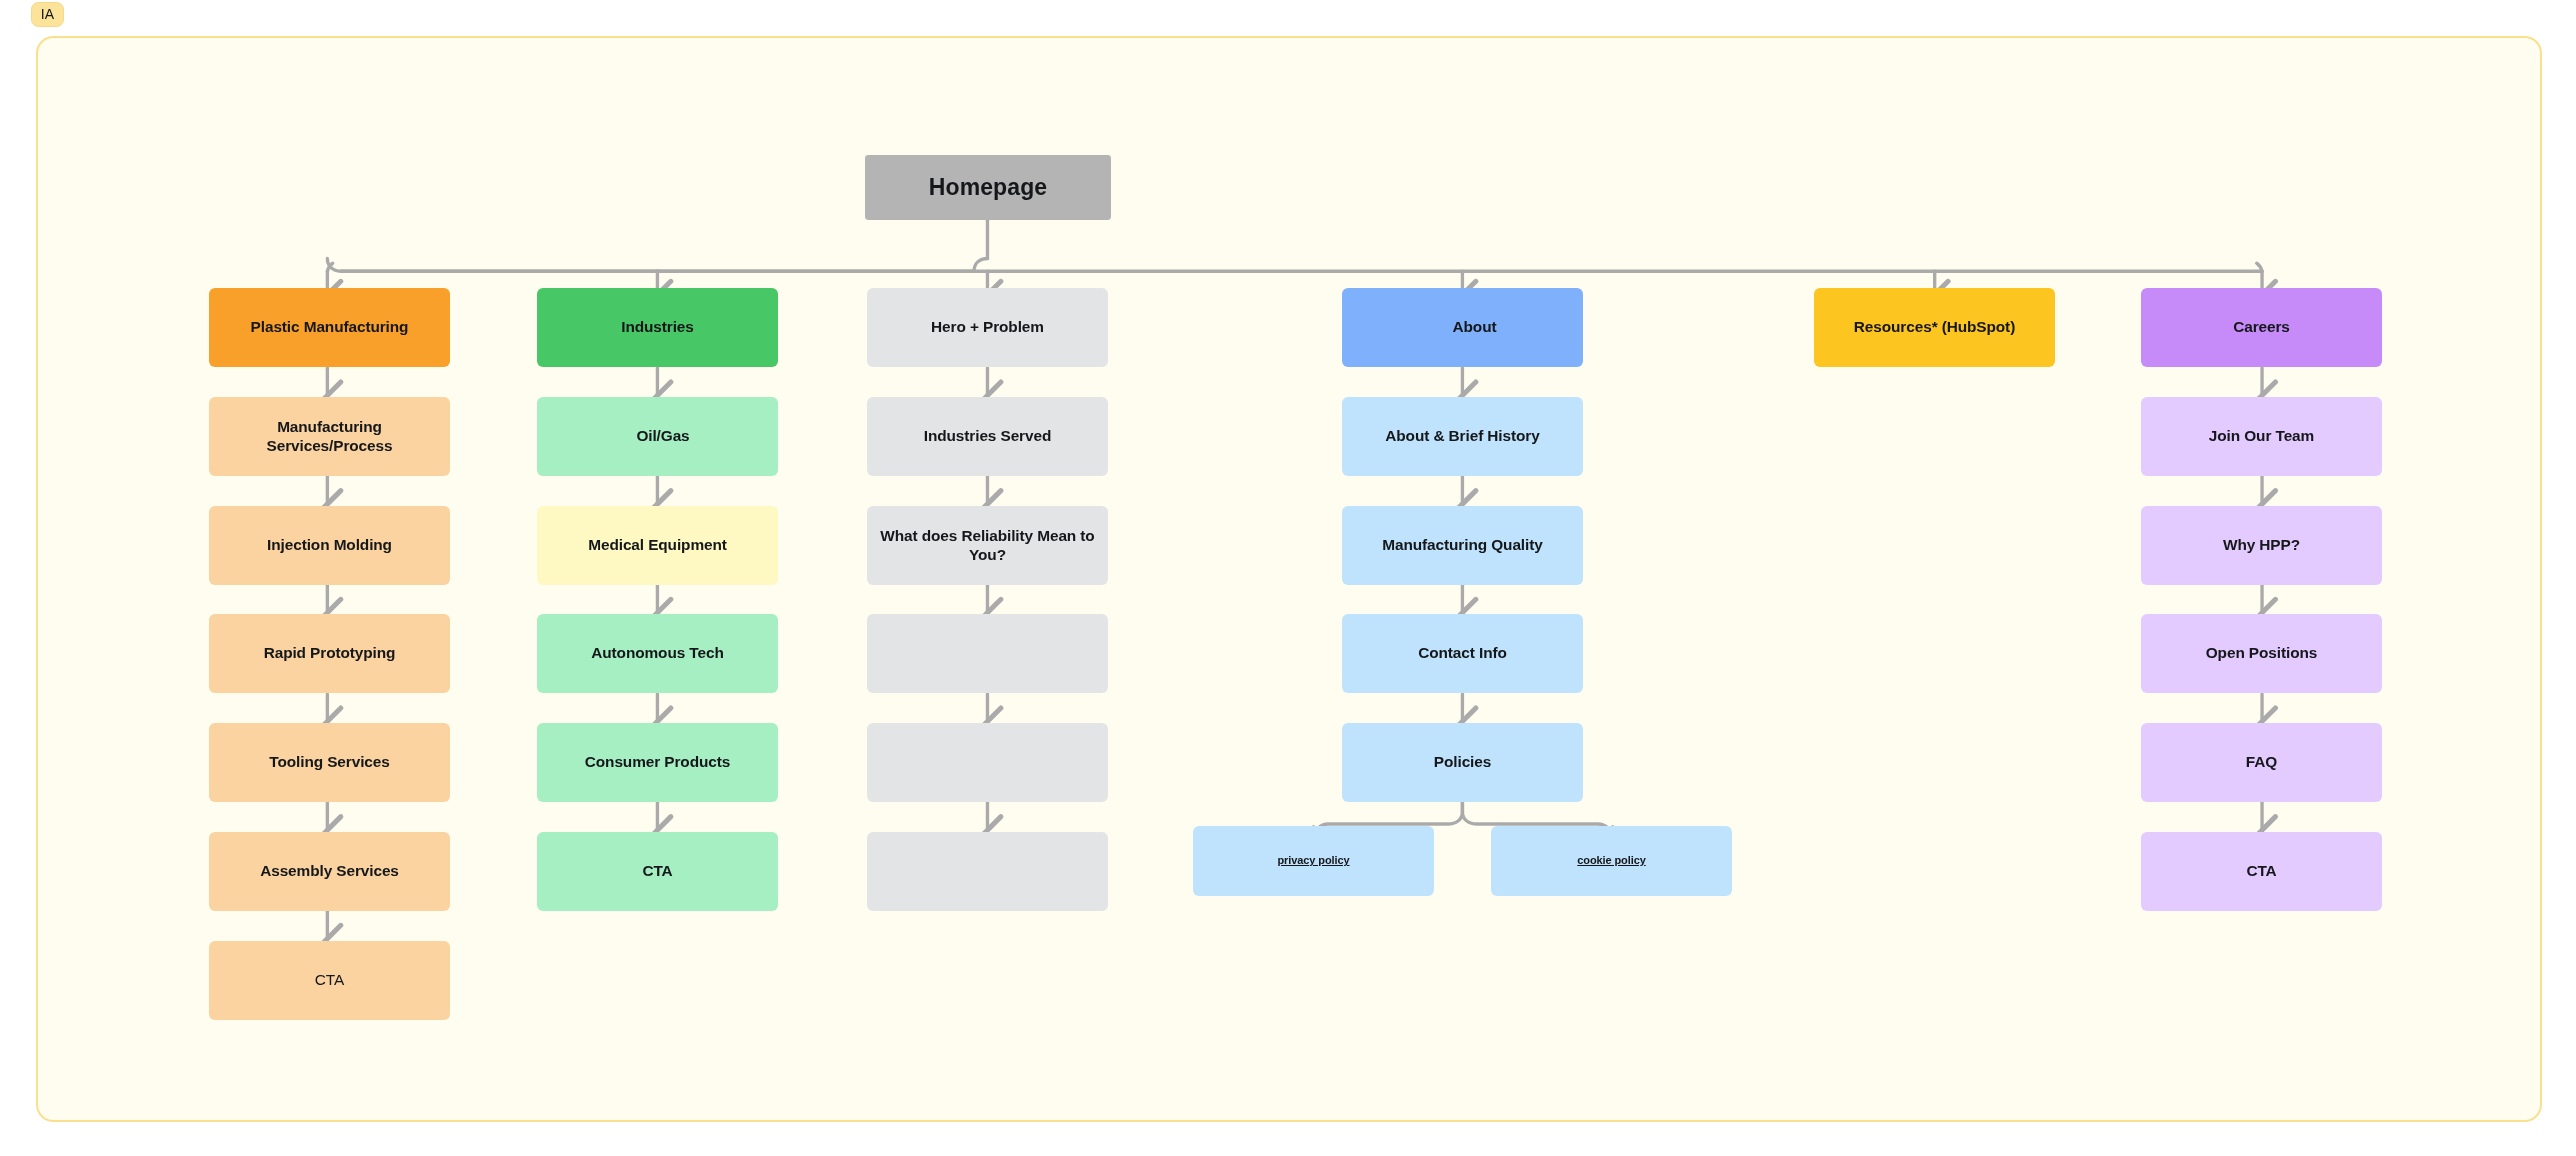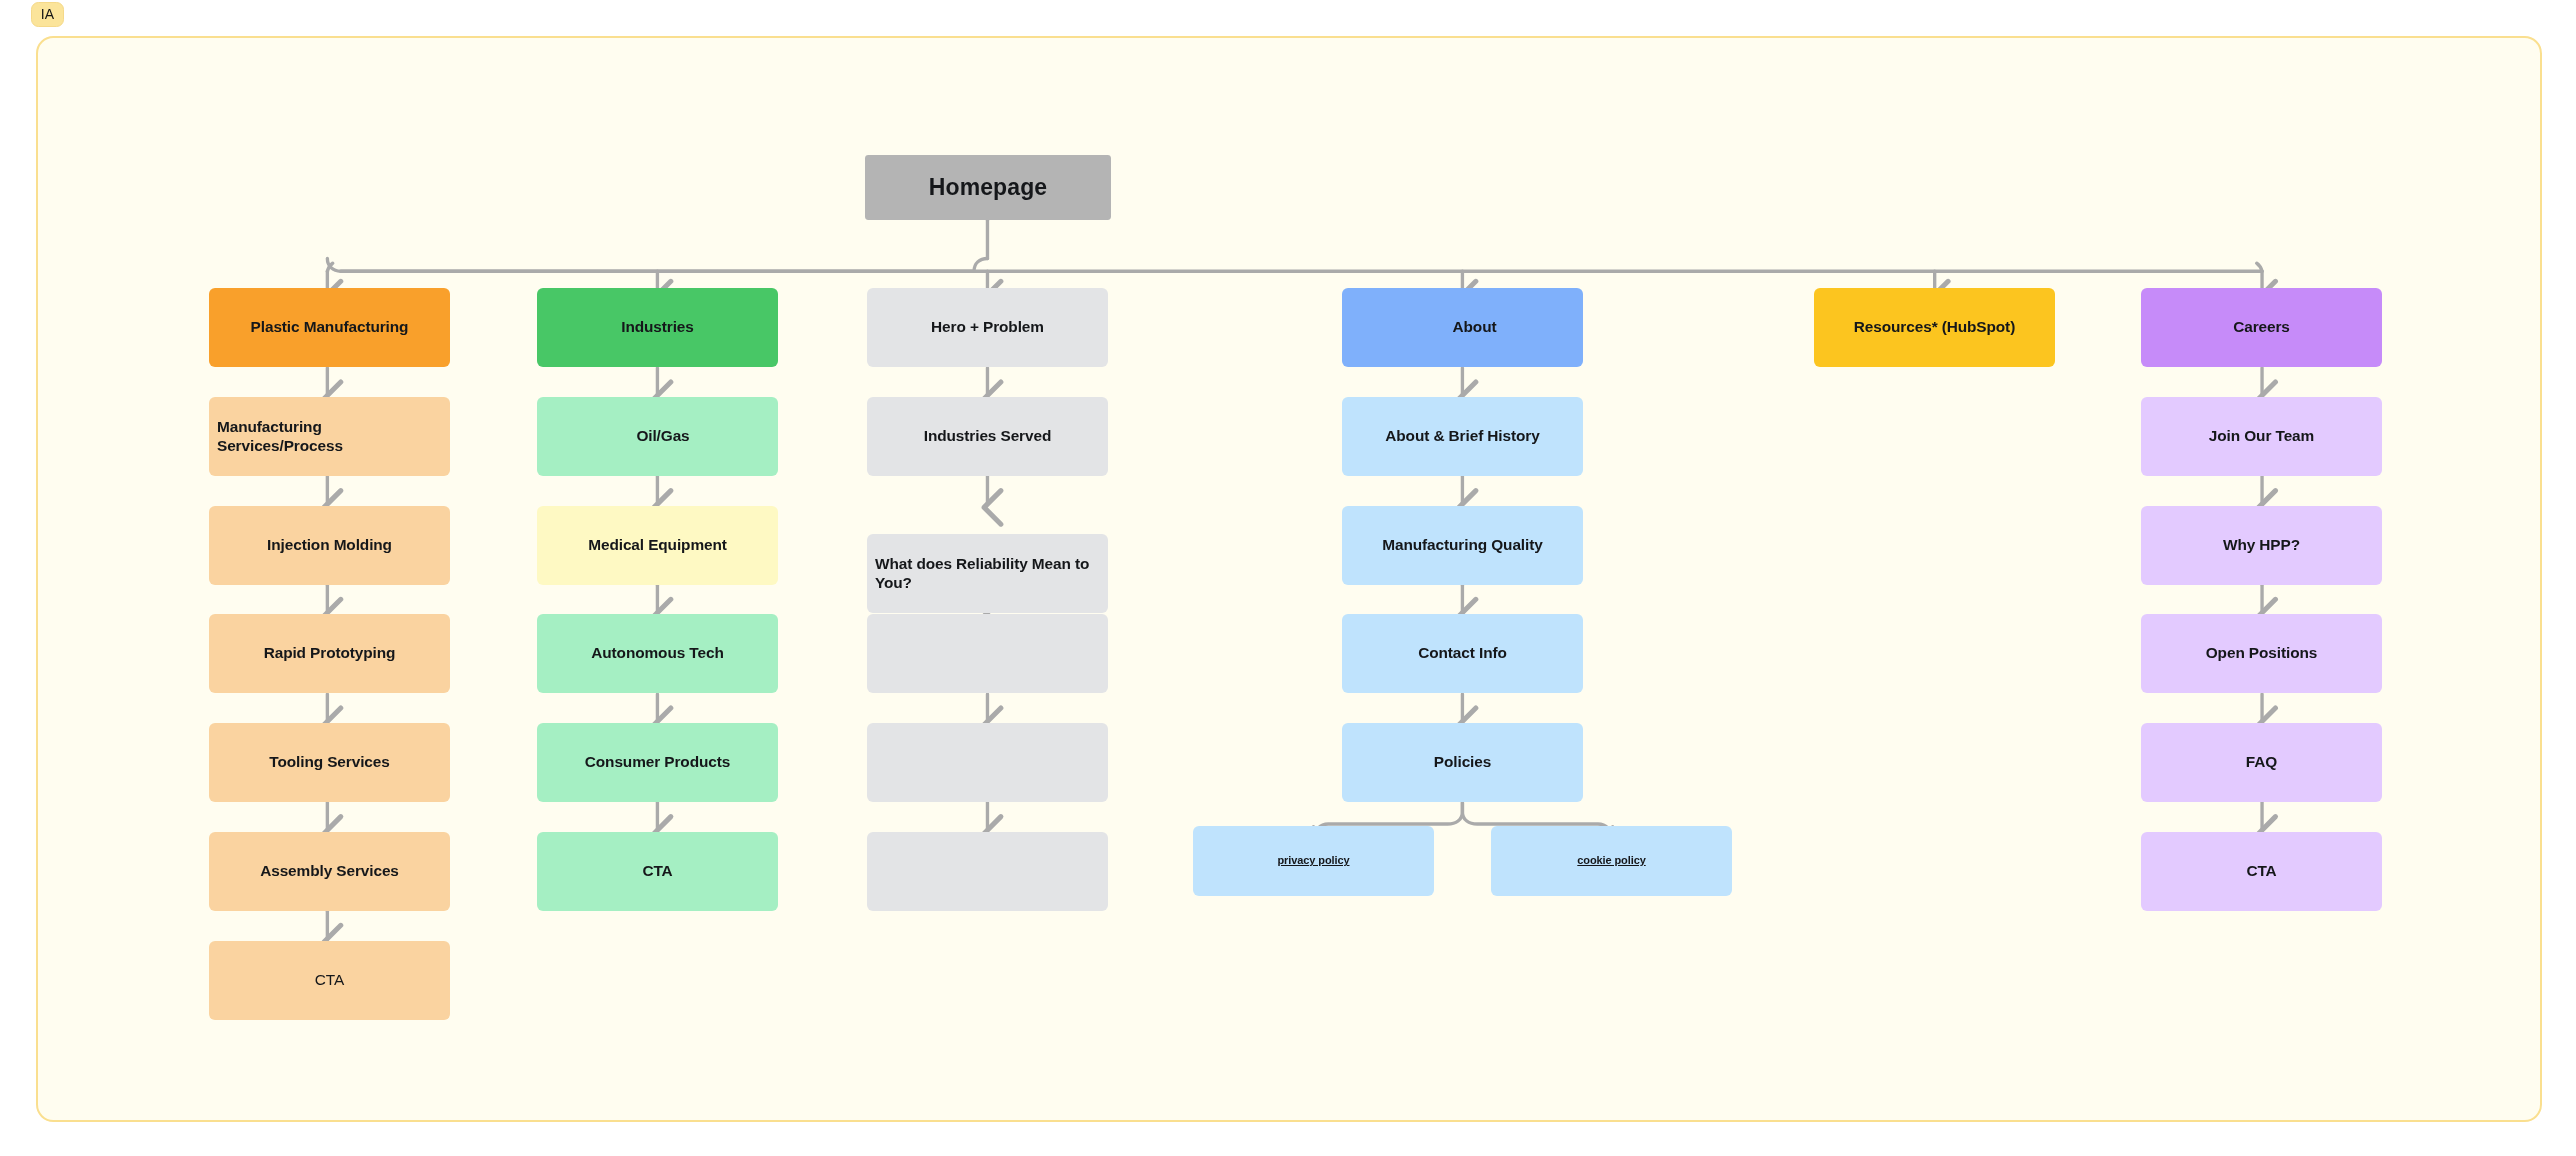--- a/index.html
+++ b/index.html
@@ -54,20 +54,21 @@
     width: 2576px; height: 1157px;
     pointer-events: none;
   }
 
   
   .node {
     position: absolute;
     display: flex;
     align-items: center;
     justify-content: center;
+    text-align: center;
     border-radius: 6px;
     color: #15171a;
     font-weight: 700;
     line-height: 1.22;
     padding: 2.7px 8px;
     letter-spacing: -0.1px;
   }
   .node.root {
     font-size: 23px;
     font-weight: 700;
@@ -205,21 +206,21 @@
   <div class="node lvl2" style="left:537px; top:832px; width:241px; height:79px; background:#a5efc3;">
     <span>CTA</span>
   </div>
 
   <div class="node lvl1" style="left:867px; top:288px; width:241px; height:79px; background:#e3e4e6;">
     <span>Hero + Problem</span>
   </div>
   <div class="node lvl2" style="left:867px; top:397px; width:241px; height:79px; background:#e3e4e6;">
     <span>Industries Served</span>
   </div>
-  <div class="node lvl2" style="left:867px; top:506px; width:241px; height:79px; background:#e3e4e6;margin-top:28px;">
+  <div class="node lvl2" style="left:867px; top:506px; width:241px; height:79px; background:#e3e4e6;">
     <span>What does Reliability Mean to You?</span>
   </div>
   <div class="node lvl2 empty" style="left:867px; top:614px; width:241px; height:79px; background:#e3e4e6;">
     <span></span>
   </div>
   <div class="node lvl2 empty" style="left:867px; top:723px; width:241px; height:79px; background:#e3e4e6;">
     <span></span>
   </div>
   <div class="node lvl2 empty" style="left:867px; top:832px; width:241px; height:79px; background:#e3e4e6;">
     <span></span>

